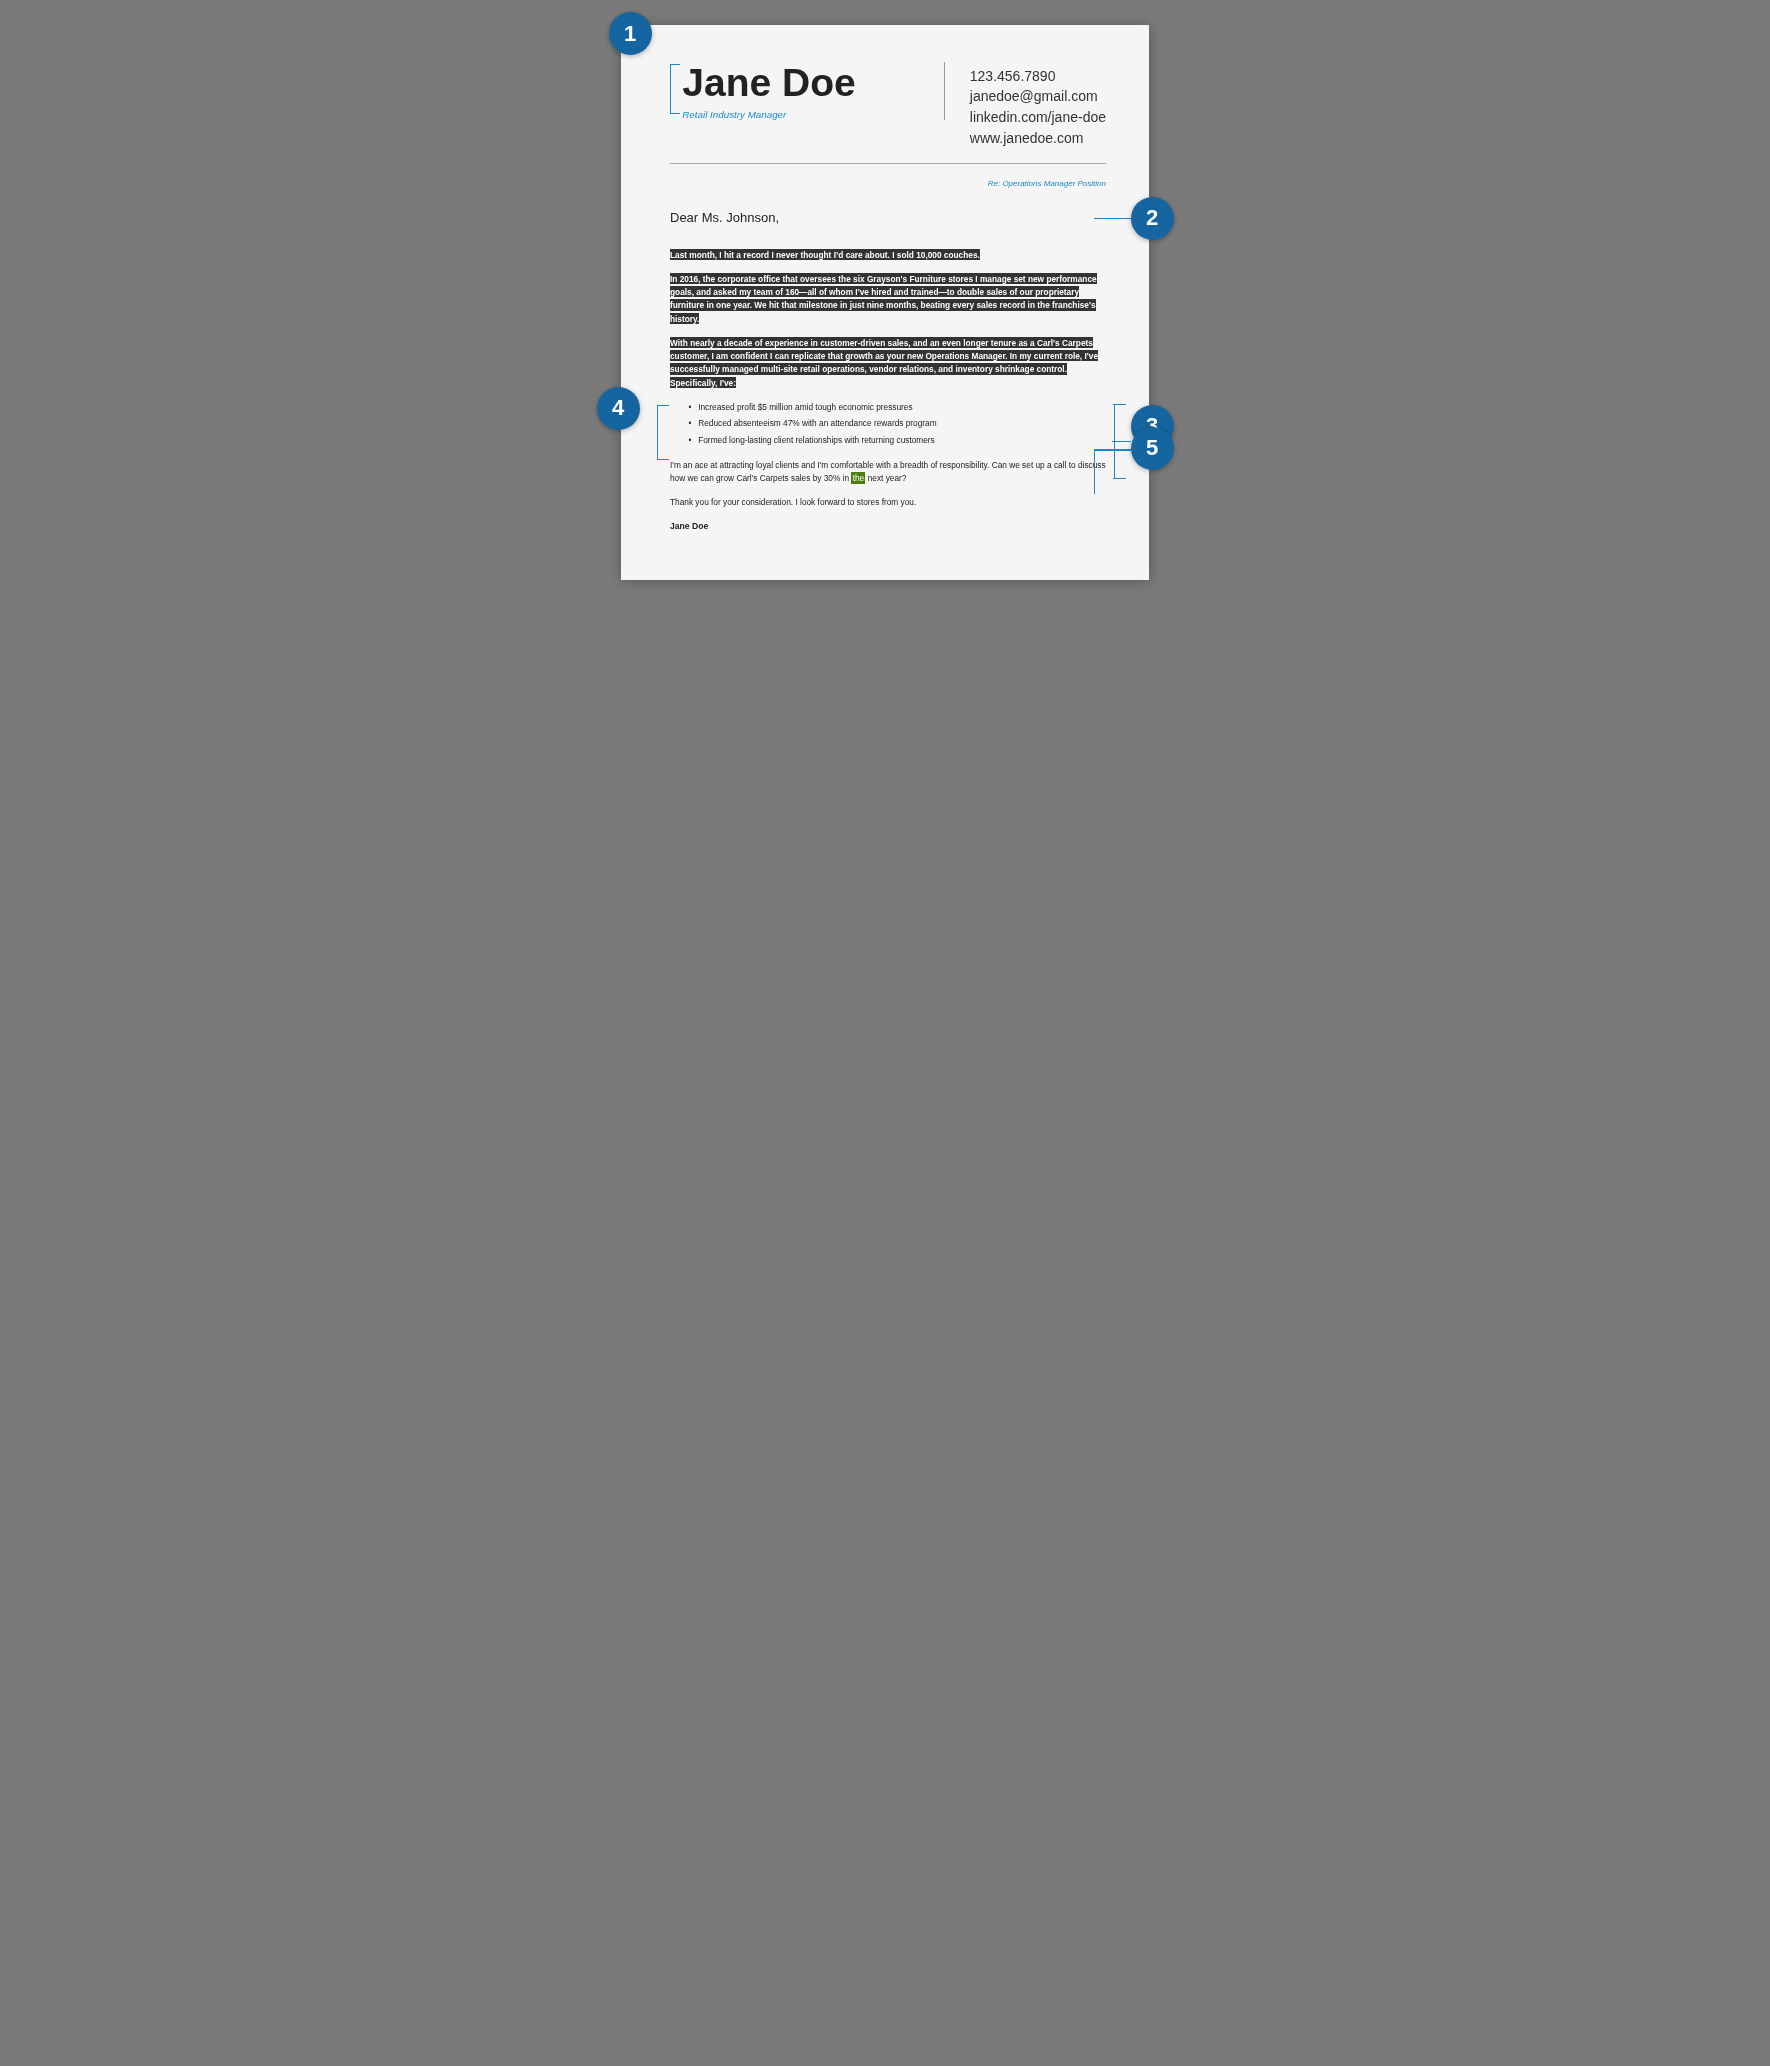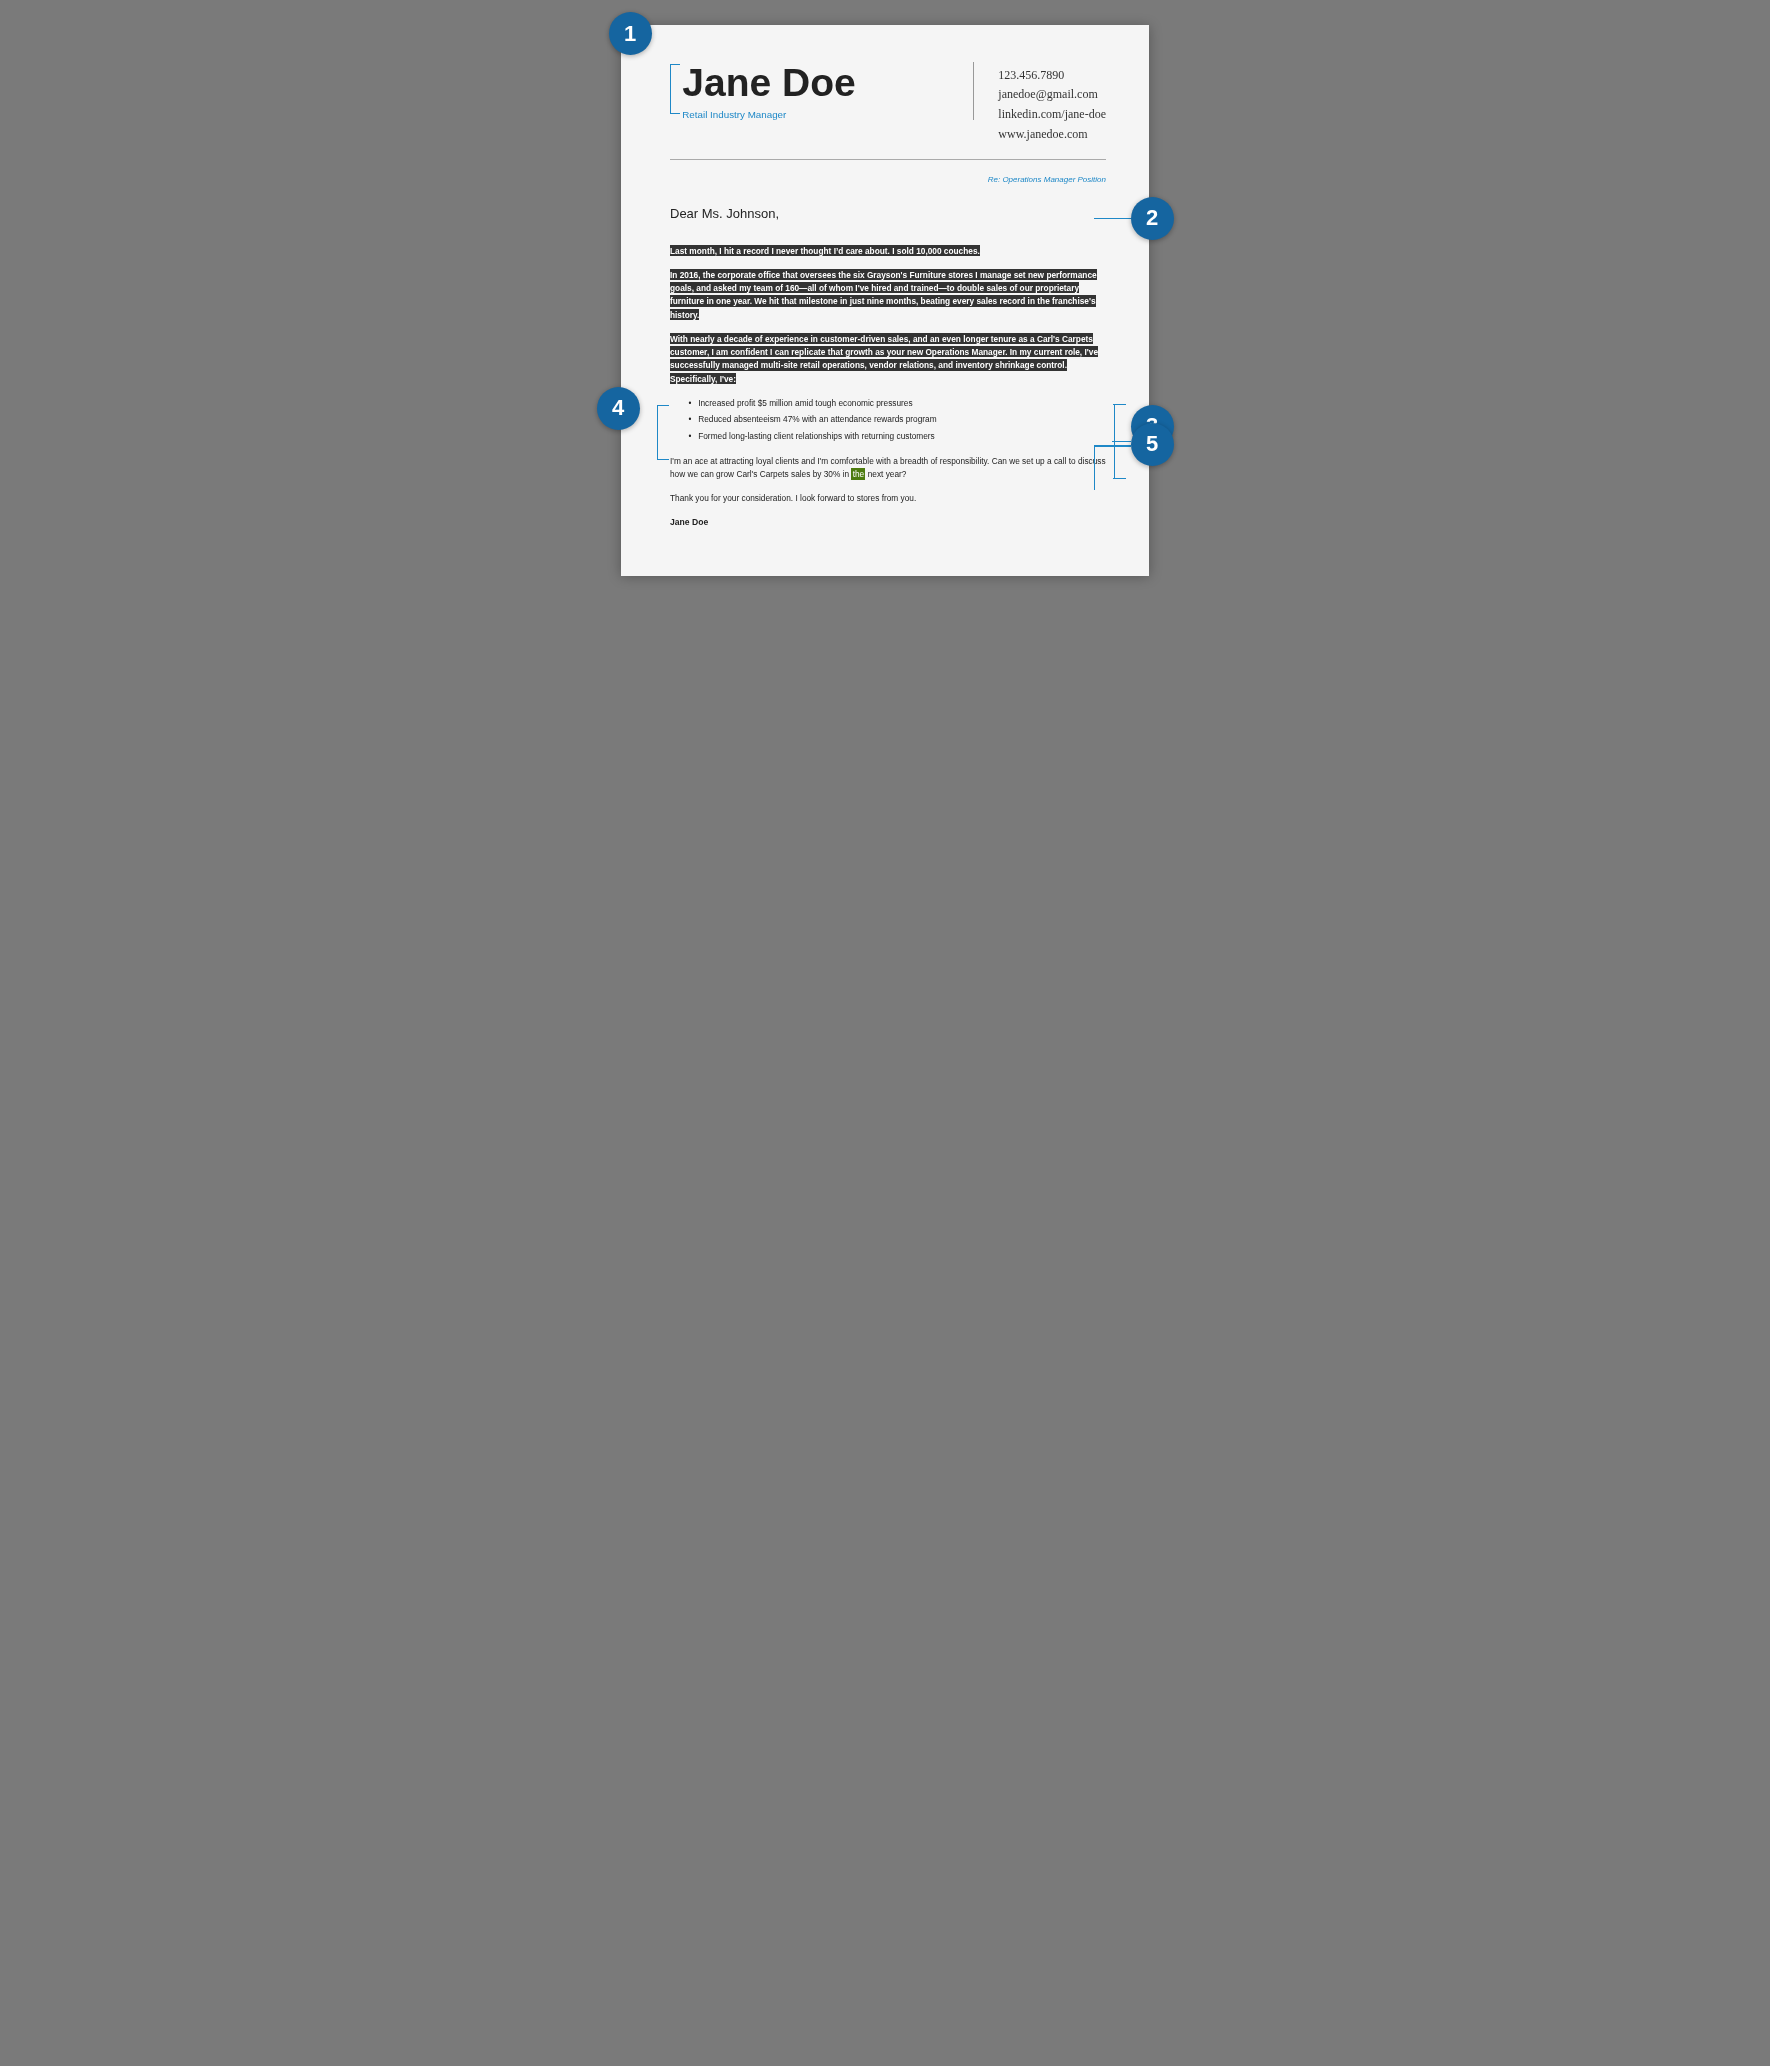--- a/index.html
+++ b/index.html
@@ -50,32 +50,33 @@
       color: #222;
       font-family: Arial, Helvetica, sans-serif;
       line-height: 1.1;
       margin-bottom: 4.9px;
     }
 
     .title {
       font-size: 9.8px;
       color: #1e88c7;
       font-family: Arial, Helvetica, sans-serif;
+      font-style: italic;
     }
 
     .header-right {
       padding-left: 24.5px;
       padding-top: 6.1px;
       min-width: 123px;
     }
 
     .contact-item {
-      font-size: 12px;
+      font-size: 14px;
       color: #333;
-      font-family: Liberation Serif, serif;
+      font-family: Liberation Sans, sans-serif;
       margin-bottom: 4.9px;
     }
 
     
     .divider {
       border: none;
       border-top: 0.6px solid #aaa;
       margin: 12.3px 0 14.7px 0;
     }
 

